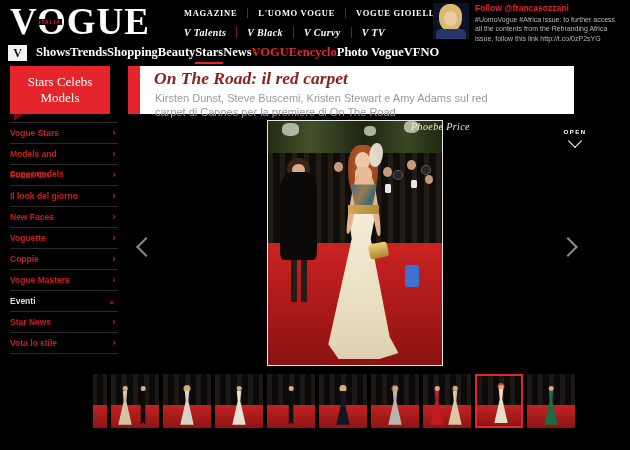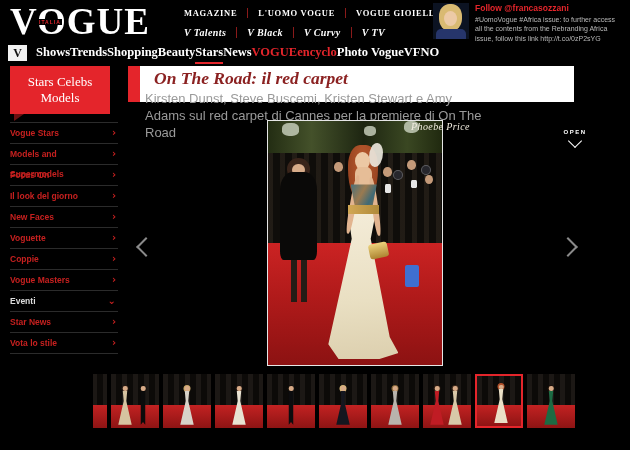--- a/index.html
+++ b/index.html
@@ -44,25 +44,25 @@
         border-top:7px solid #6d0f11;border-right:10px solid transparent;}
   .side-list{position:absolute;left:10px;top:122px;width:108px;list-style:none;margin:0;padding:0;
         border-top:1px solid #2b2b2b;}
   .side-item{height:20px;line-height:20px;border-bottom:1px solid #2b2b2b;color:#c6201f;
         font-size:8.5px;font-weight:bold;display:flex;justify-content:space-between;cursor:pointer;}
   .side-item.expanded{color:#ddd;}
   .side-item .chev{color:#c6201f;font-size:10px;line-height:20px;padding-right:2px;
         font-family:"DejaVu Sans",sans-serif;}
 
   
-  .arthead{position:absolute;left:128px;top:66px;width:446px;height:36px;background:#fff;
+  .arthead{position:absolute;left:128px;top:66px;width:446px;height:48px;background:#fff;
         border-left:12px solid #e4252b;box-sizing:border-box;}
   .arttitle{margin:2px 0 0 14px;color:#8b2121;font-family:"Liberation Serif",serif;
         font-style:italic;font-weight:bold;font-size:17.5px;}
-  .artsub{margin:2px 0 0 5px;width:340px;color:#9a9a9a;font-size:13px;line-height:1.3;}
+  .artsub{margin:2px 0 0 15px;width:340px;color:#9a9a9a;font-size:11px;line-height:1.3;}
 
   
   .caption{position:absolute;left:411px;top:121px;color:#f2ede0;font-family:"Liberation Serif",serif;
         font-style:italic;font-size:10px;letter-spacing:.4px;z-index:5;}
   .open-ctl{position:absolute;left:557px;top:129px;width:36px;text-align:center;color:#fff;cursor:pointer;z-index:5;}
   .open-lbl{font-size:6px;font-weight:bold;letter-spacing:1.5px;}
   .open-chev{width:9px;height:9px;border-right:1.5px solid #fff;border-bottom:1.5px solid #fff;
         transform:rotate(45deg);margin:1px auto 0;}
   .arrow{position:absolute;top:240px;width:12px;height:12px;cursor:pointer;
         border-left:2px solid #8a8a8a;border-bottom:2px solid #8a8a8a;z-index:5;}

